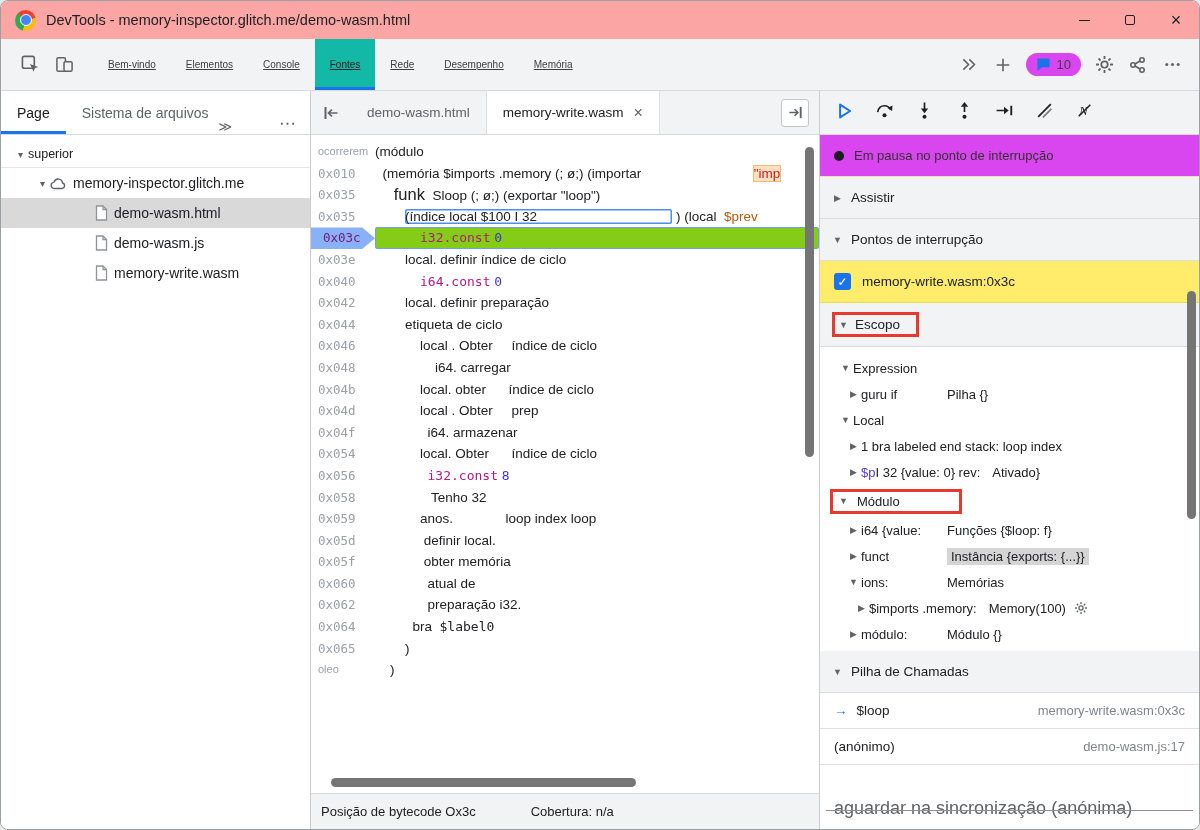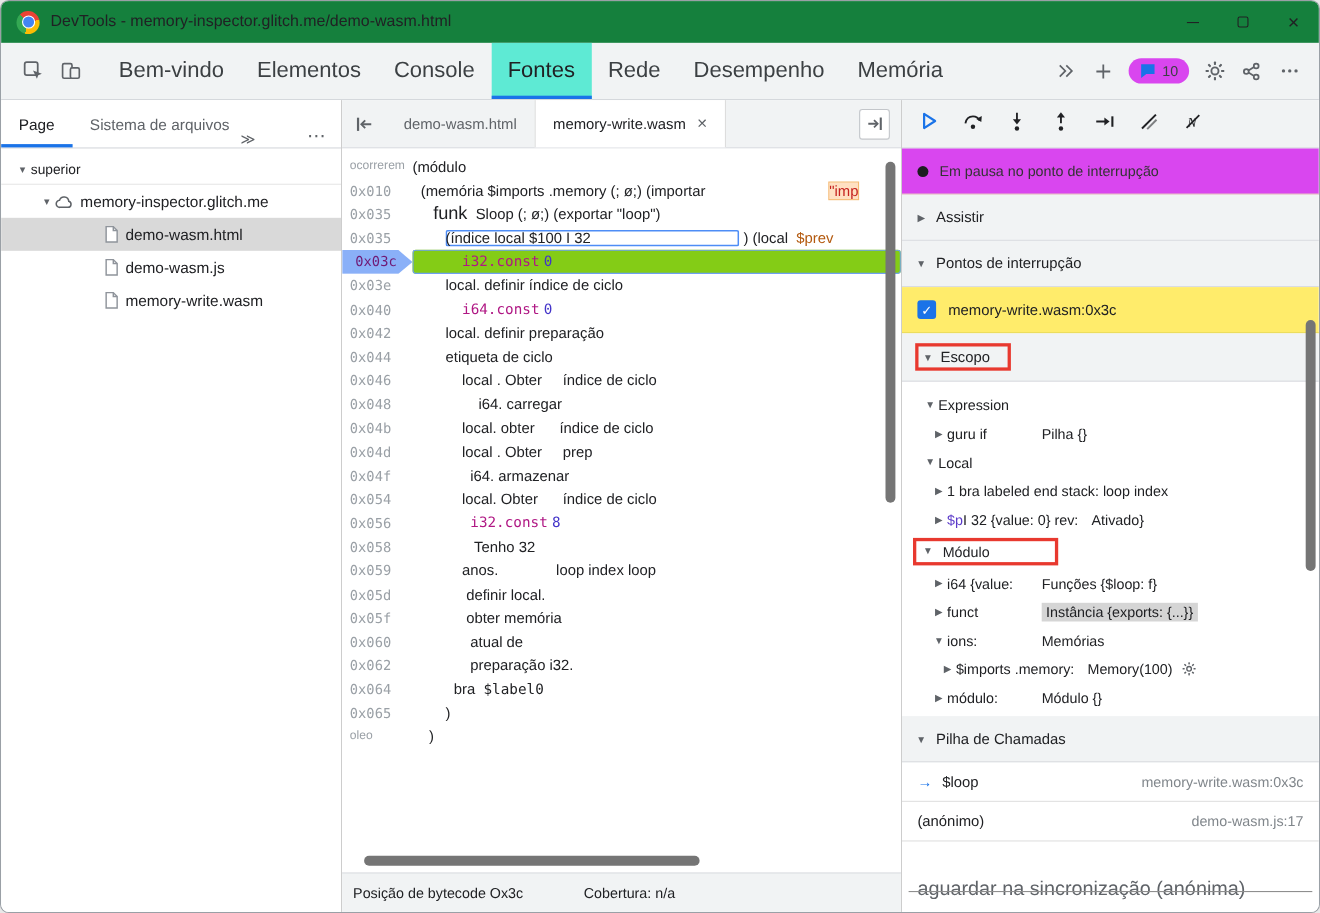--- a/index.html
+++ b/index.html
@@ -1,36 +1,36 @@
 <!DOCTYPE html>
 <html><head>
 <meta charset="utf-8">
 <style>
   * { margin:0; padding:0; box-sizing:border-box; }
   html,body { width:1200px; height:830px; overflow:hidden; background:#e8e8e8; font-family:"Liberation Sans",sans-serif; }
   .win { width:1200px; height:830px; background:#fff; border:1px solid #9aa0a6; border-radius:8px; overflow:hidden; display:flex; flex-direction:column; color:#202124; }
 
   
-  .titlebar { height:38px; flex:0 0 38px; background:#15803d; display:flex; align-items:center; }
+  .titlebar { height:38px; flex:0 0 38px; background:#fca5a5; display:flex; align-items:center; }
   .logo { width:21px; height:21px; margin:0 10px 0 14px; border-radius:50%; position:relative;
           background:conic-gradient(from -45deg,#ea4335 0 120deg,#fbbc05 120deg 240deg,#34a853 240deg 360deg); }
   .logo::after { content:''; position:absolute; inset:4.5px; background:#4285f4; border:1.5px solid #fff; border-radius:50%; }
   .title { font-size:14.5px; color:#202124; }
   .wctrls { margin-left:auto; display:flex; height:100%; }
   .wbtn { width:46px; height:100%; display:flex; align-items:center; justify-content:center; color:#202124; }
   .min-glyph { width:11px; border-top:1.3px solid #202124; display:inline-block; }
   .max-glyph { width:10px; height:10px; border:1.3px solid #202124; border-radius:2px; display:inline-block; }
   .close-glyph { font-size:18px; font-weight:300; line-height:1; }
 
   
   .toolbar { height:52px; flex:0 0 52px; background:#f1f3f4; display:flex; align-items:center; border-bottom:1px solid #d5d8dc; padding:0 10px 0 12px; }
   .tb-icon { width:30px; height:30px; display:flex; align-items:center; justify-content:center; color:#5f6368; margin:0 2px; border-radius:4px; }
   .main-tabs { display:flex; height:100%; margin-left:12px; }
-  .main-tab { padding:0 15px; display:flex; align-items:center; font-size:20px; color:#3c4043; border-bottom:3px solid transparent; border-top:3px solid transparent; white-space:nowrap; }
-  .main-tab.active { background:#5eead4; border-bottom-color:#1a73e8; color:#202124; }
+  .main-tab { padding:0 15px; display:flex; align-items:center; font-size:10px; color:#3c4043; border-bottom:3px solid transparent; border-top:3px solid transparent; white-space:nowrap;text-decoration:underline; }
+  .main-tab.active { background:#14b8a6; border-bottom-color:#1a73e8; color:#202124; }
   .spacer { flex:1; }
   .issues-pill { display:flex; align-items:center; gap:6px; background:#d946ef; border-radius:14px; padding:4px 10px; margin:0 6px; font-size:13px; color:#3c4043; }
 
   
   .content { flex:1; display:flex; min-height:0; }
 
   
   .left-panel { width:310px; flex:0 0 310px; border-right:1px solid #cdcdcd; display:flex; flex-direction:column; background:#fff; }
   .lp-tabs { height:44px; flex:0 0 44px; display:flex; align-items:flex-end; border-bottom:1px solid #d5d8dc; }
   .lp-tab { padding:0 16px; height:100%; display:flex; align-items:center; font-size:14px; color:#5f6368; border-bottom:3px solid transparent; border-top:3px solid transparent; white-space:nowrap; }

